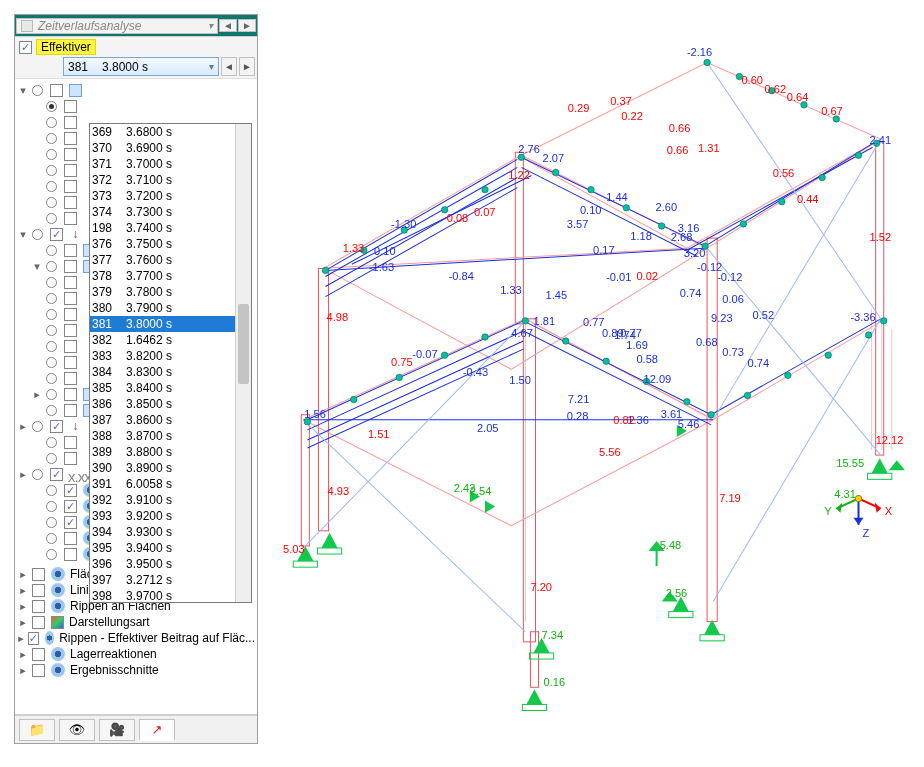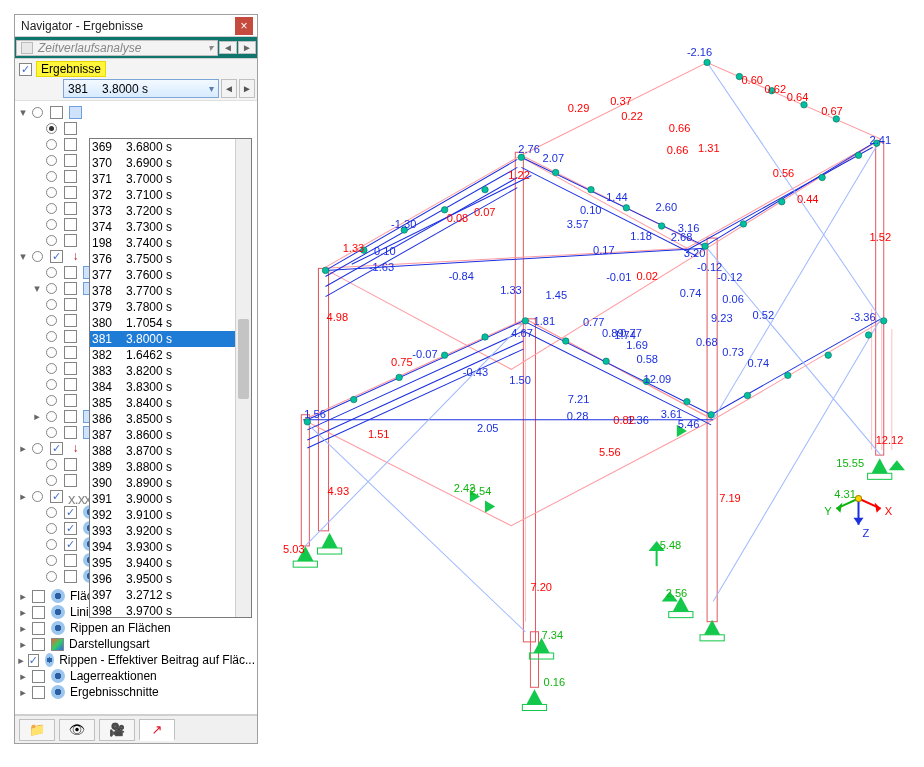--- a/index.html
+++ b/index.html
@@ -145,21 +145,20 @@
   .dropdown {
     position:absolute;
     left: 74px;
     top: 108px;
     width: 163px;
     height: 480px;
     border:1px solid #7b7b7b;
     background:#fff;
     display:flex;
     z-index: 40;
-    margin-top: 15px;
   }
   .dropdown-list {
     flex:1;
     overflow:hidden;
   }
   .dd-item {
     height:16px;
     display:flex;
     align-items:center;
     font-size:12px;
@@ -301,38 +300,34 @@
   .axis-y { stroke:#10b410; stroke-width:2; }
   .axis-z { stroke:#1b2fdf; stroke-width:2; }
   .axis-lbl { font-size:11px; }
   .gar { fill:#13c84a; }
 </style>
 </head>
 <body>
 
 <div class="navigator">
 
-  <div class="nav-title">
-    <span class="nav-title-text">Navigator - Ergebnisse</span>
-    <div class="nav-close">×</div>
-  </div>
 
   <div class="analysis-bar">
     <div class="analysis-select">
       <span class="analysis-ico"></span>
       <span>Zeitverlaufsanalyse</span>
       <span class="analysis-arrow">▾</span>
     </div>
     <div class="arrow-btn">◄</div>
     <div class="arrow-btn">►</div>
   </div>
 
   <div class="zeitschritt-bar">
     <div class="zeitschritt-check">✓</div>
-    <span class="zeitschritt-label">Ergebnisse</span>
+    <span class="zeitschritt-label">Effektiver</span>
   </div>
 
   <div class="current-bar">
     <div class="current-select">
       <span class="idx">381</span>
       <span>3.8000 s</span>
       <span class="down">▾</span>
     </div>
     <div class="step-btn">◄</div>
     <div class="step-btn">►</div>
@@ -635,21 +630,21 @@
         <div class="dd-item">
           <span class="idx">378</span>
           <span>3.7700 s</span>
         </div>
         <div class="dd-item">
           <span class="idx">379</span>
           <span>3.7800 s</span>
         </div>
         <div class="dd-item">
           <span class="idx">380</span>
-          <span>1.7054 s</span>
+          <span>3.7900 s</span>
         </div>
         <div class="dd-item sel">
           <span class="idx">381</span>
           <span>3.8000 s</span>
         </div>
         <div class="dd-item">
           <span class="idx">382</span>
           <span>1.6462 s</span>
         </div>
         <div class="dd-item">
@@ -679,21 +674,21 @@
         <div class="dd-item">
           <span class="idx">389</span>
           <span>3.8800 s</span>
         </div>
         <div class="dd-item">
           <span class="idx">390</span>
           <span>3.8900 s</span>
         </div>
         <div class="dd-item">
           <span class="idx">391</span>
-          <span>3.9000 s</span>
+          <span>6.0058 s</span>
         </div>
         <div class="dd-item">
           <span class="idx">392</span>
           <span>3.9100 s</span>
         </div>
         <div class="dd-item">
           <span class="idx">393</span>
           <span>3.9200 s</span>
         </div>
         <div class="dd-item">

